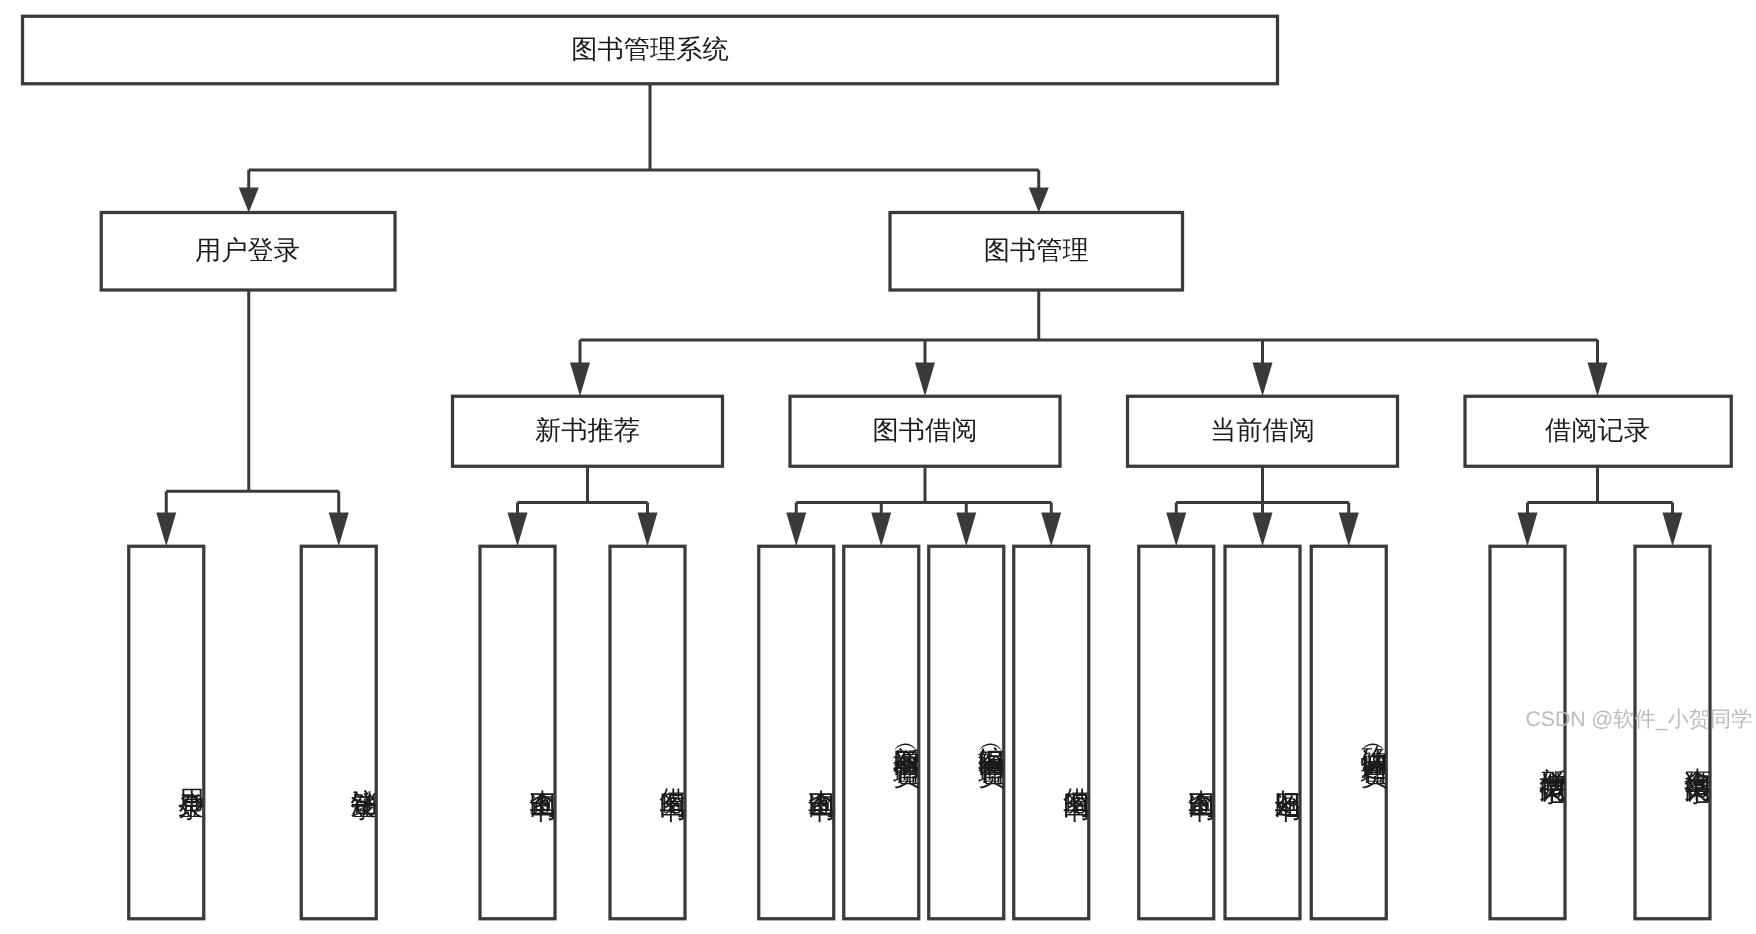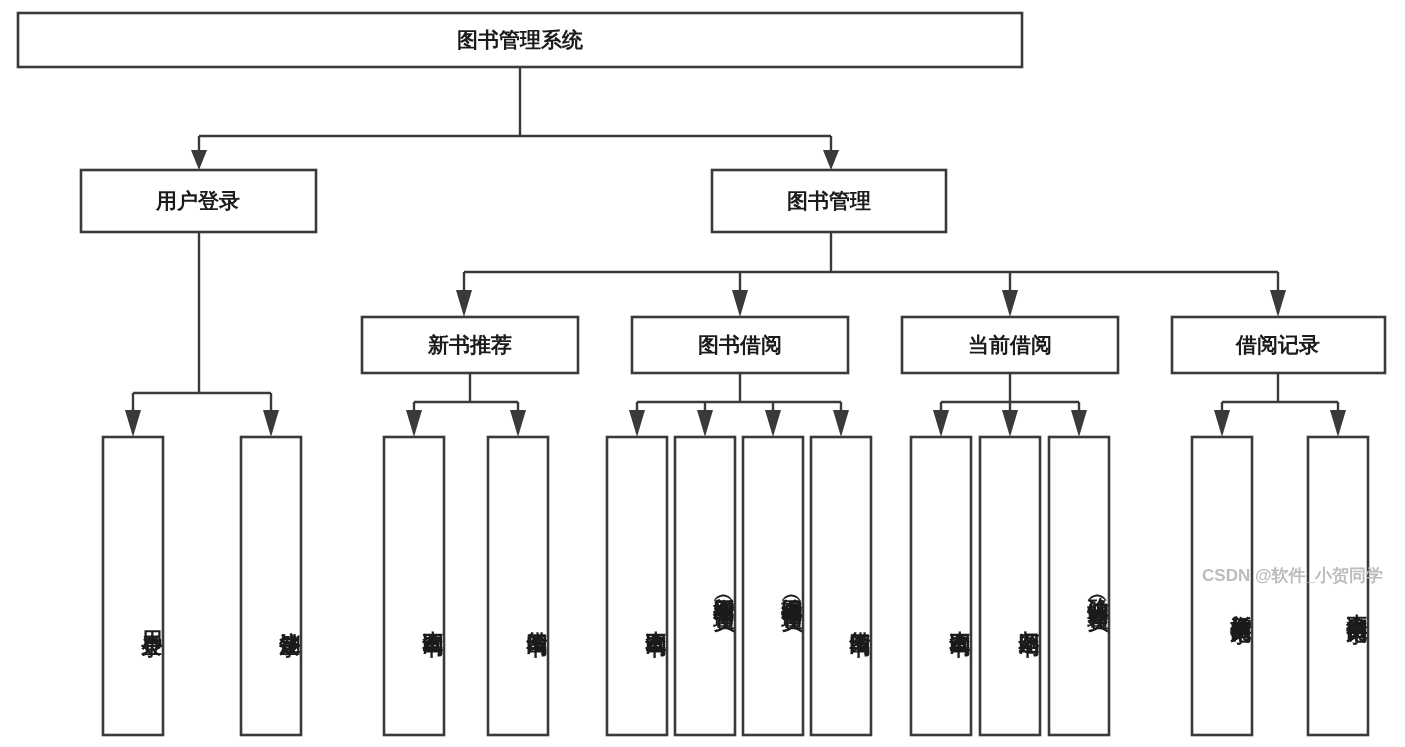--- a/index.html
+++ b/index.html
@@ -12,21 +12,20 @@
     width: 1405px;
     height: 747px;
     font-family: "Liberation Sans", "DejaVu Sans", sans-serif;
     overflow: hidden;
   }
   #diagram-root {
     position: relative;
     width: 1405px;
     height: 593px;
     background: #ffffff;
-    font-weight: bold;
   }
   svg.diagram-canvas {
     position: absolute;
     left: 0;
     top: 0;
     width: 1405px;
     height: 747px;
     display: block;
   }
   .node-box {
@@ -62,21 +61,21 @@
     line-height: 1.0;
     letter-spacing: 2px;
     white-space: nowrap;
     display: flex;
     align-items: flex-start;
     justify-content: center;
     pointer-events: none;
   }
   .watermark {
     position: absolute;
-    right: 22px;
+    right: 3px;
     bottom: 6px;
     color: #b9b9b9;
     font-size: 17px;
     font-family: "Liberation Sans", "DejaVu Sans", sans-serif;
     white-space: nowrap;
     opacity: 0.95;
   }
 </style>
 </head>
 <body>

